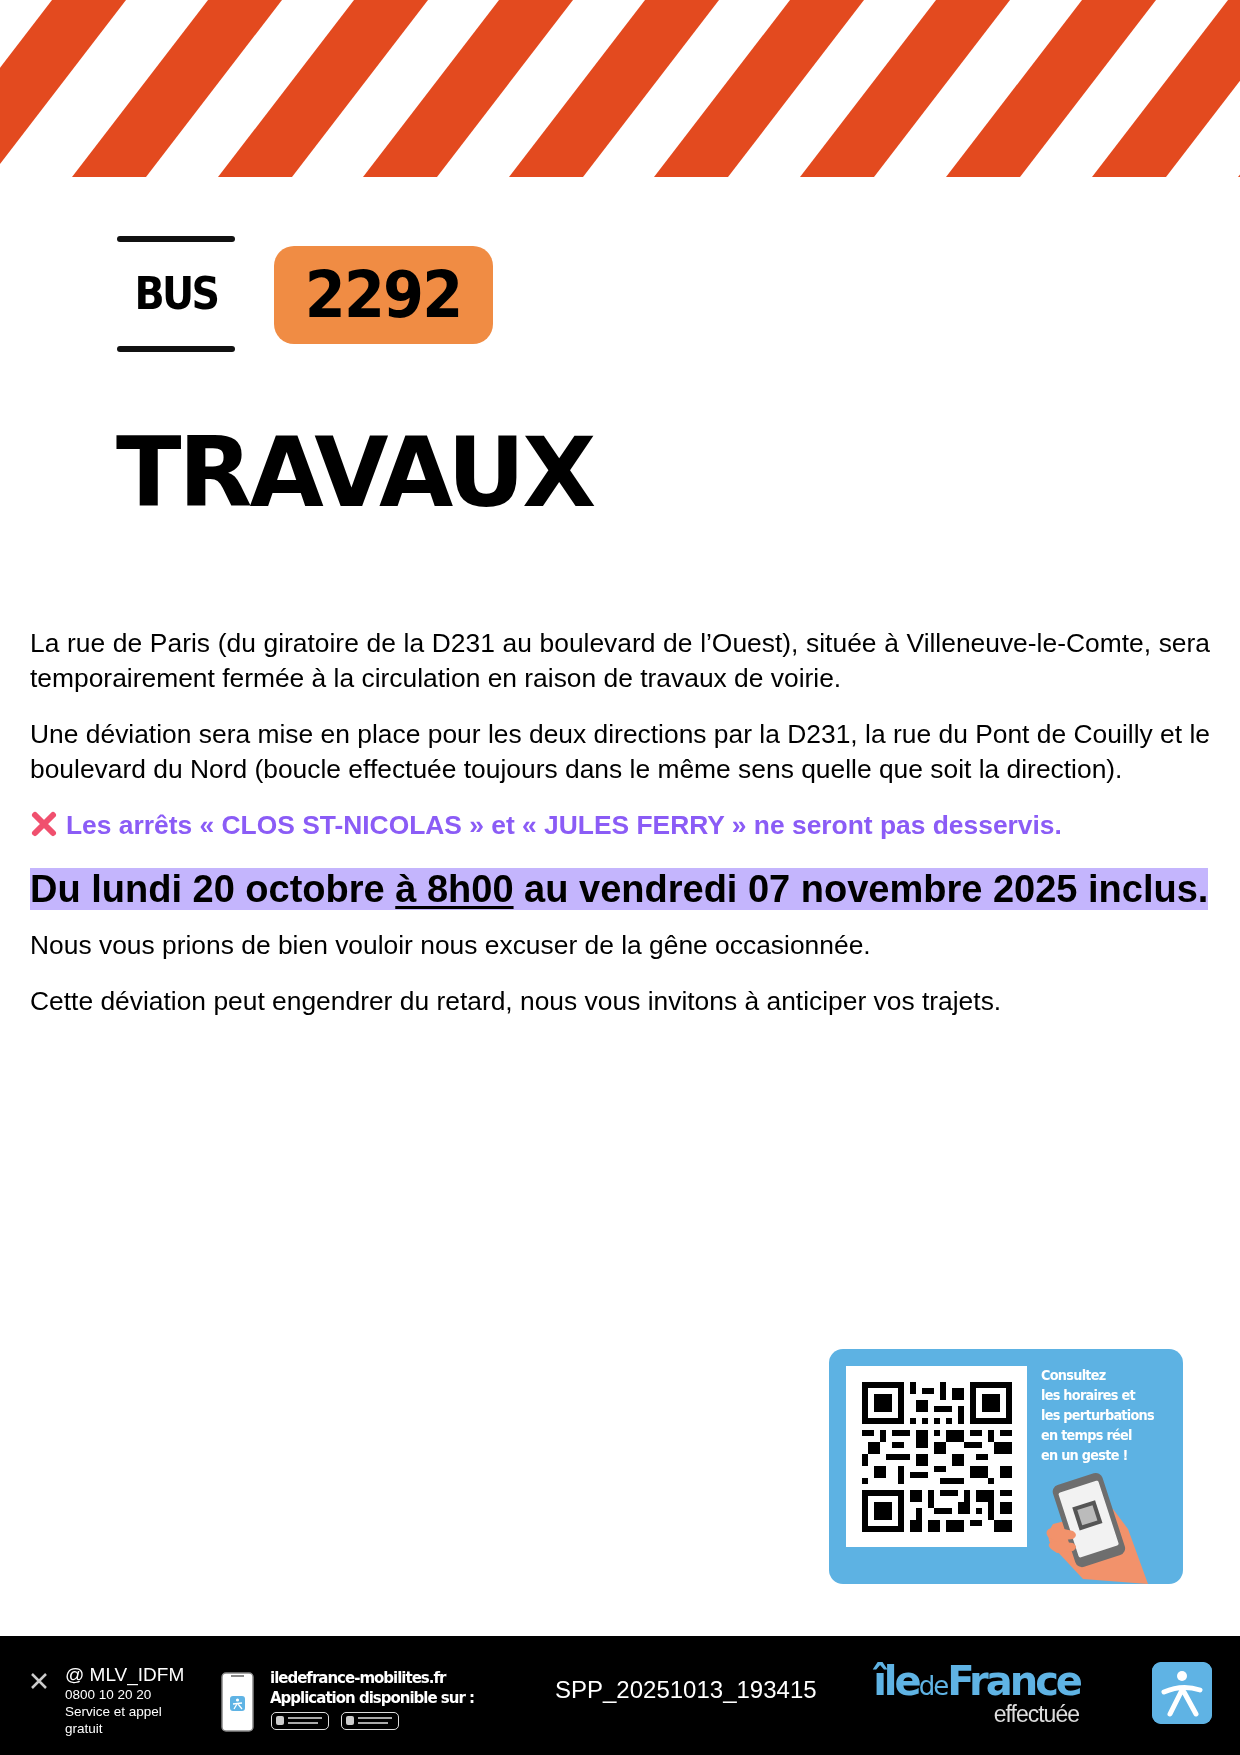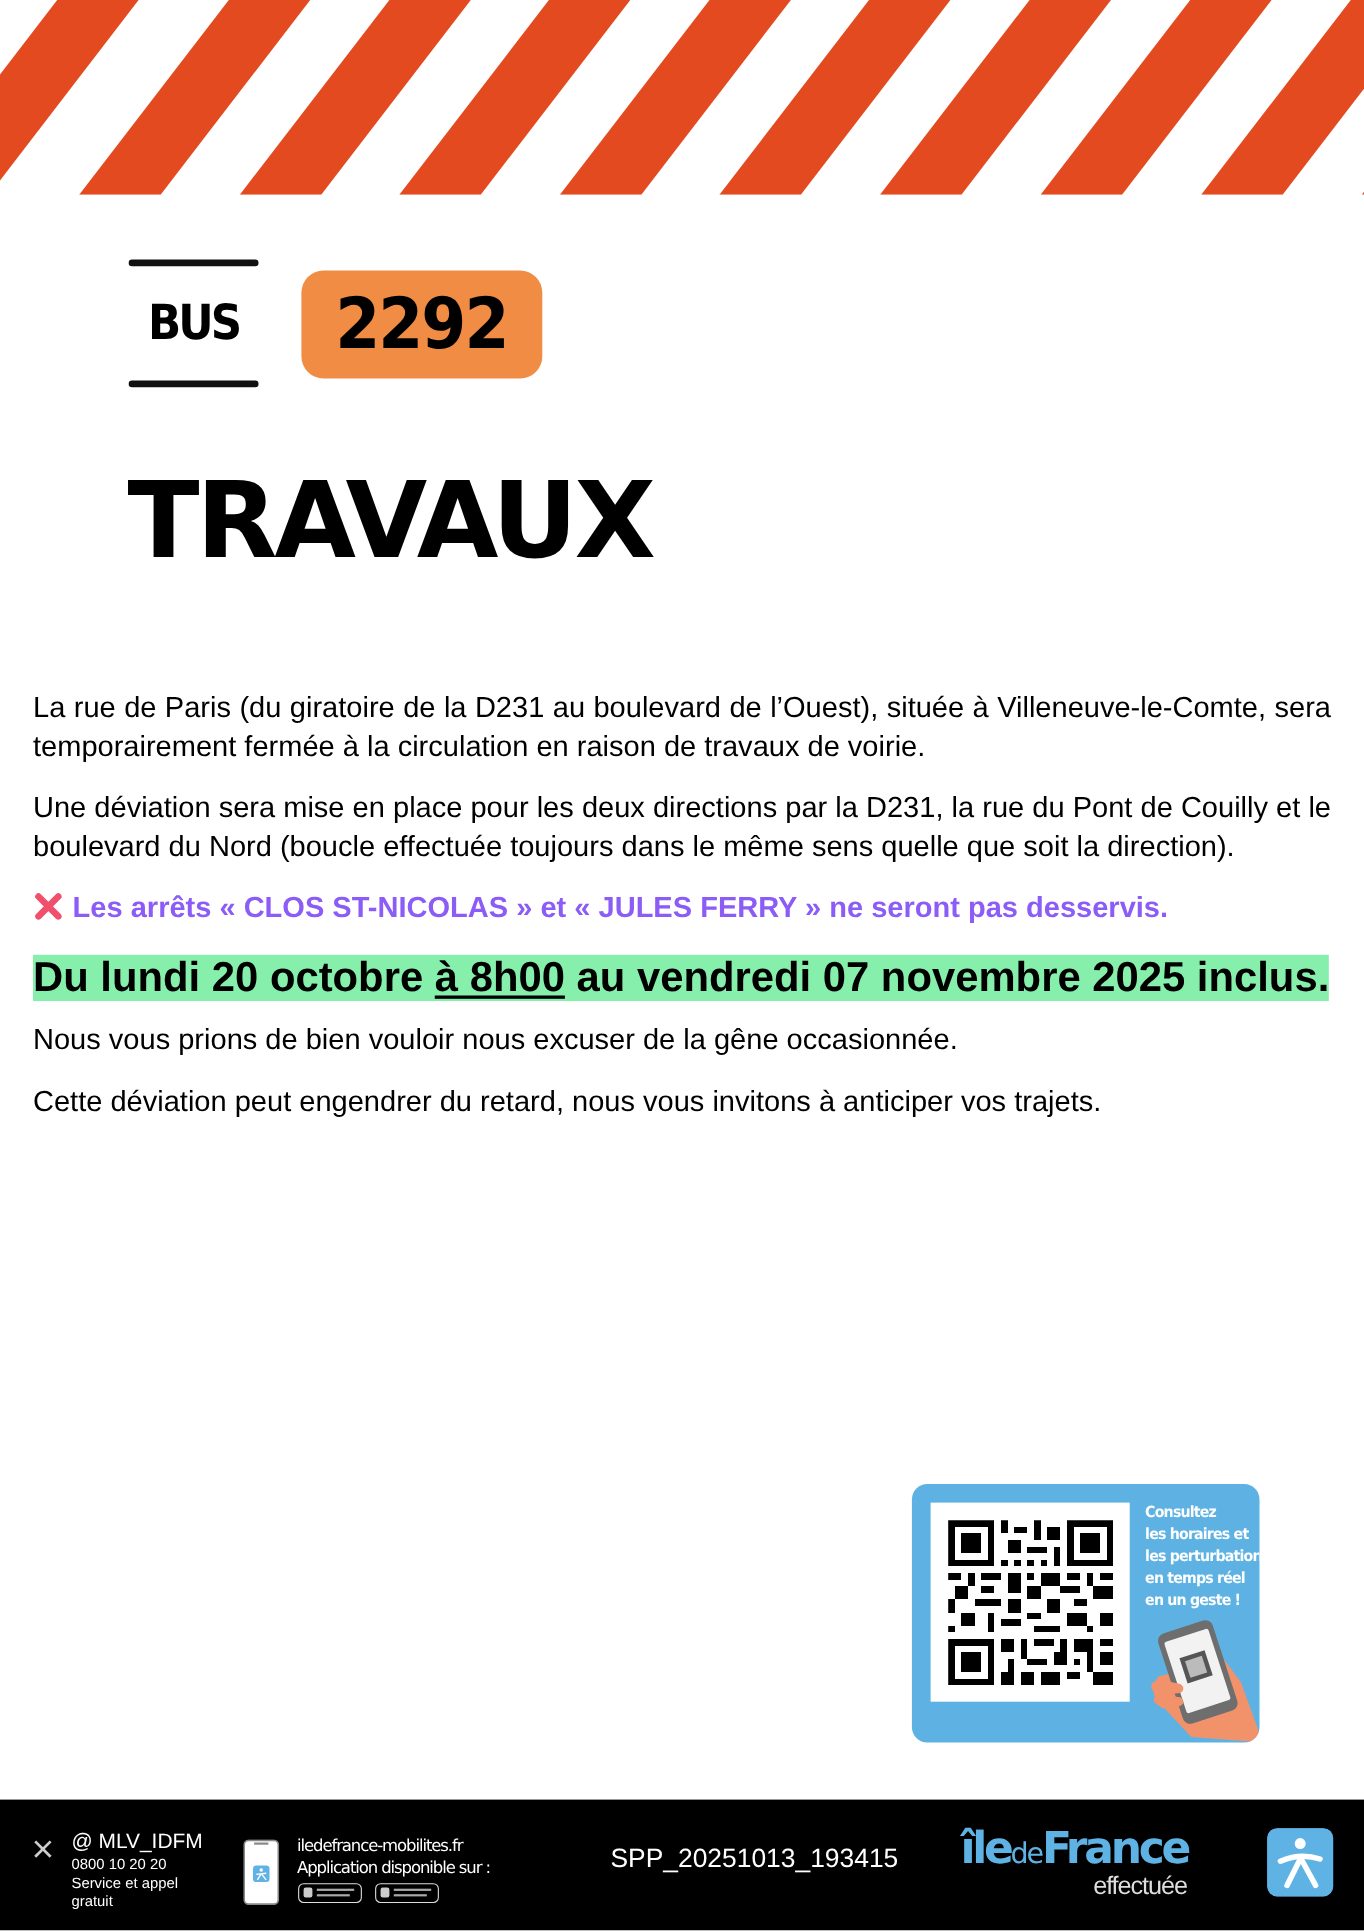--- a/index.html
+++ b/index.html
@@ -16,38 +16,38 @@
   .line-badge { position:absolute; left:274px; top:246px; width:219px; height:98px; background:#f08c44; border-radius:20px; text-align:center; }
   .line-badge span { font-family:"DejaVu Sans", sans-serif; font-weight:bold; font-size:64px; line-height:98px; letter-spacing:-2px; display:inline-block; transform:scaleX(0.92); }
 
   .title { position:absolute; left:116px; top:418px; font-family:"DejaVu Sans", sans-serif; font-weight:bold; font-size:96px; line-height:110px; letter-spacing:-3px; }
 
   .content { position:absolute; left:30px; top:626px; width:1180px; font-size:26.4px; line-height:35px; }
   .content p { margin:0 0 21px 0; text-align:justify; }
   .content .red { color:#8b5cf6; font-weight:bold; }
   .content .blue { color:#1ba7e0; }
   .content .date { font-weight:bold; font-size:38px; line-height:50px; margin:0 0 14px 0; }
-  .content .date .hl { background:#86efac; }
+  .content .date .hl { background:#c4b5fd; }
   .content .date u { text-decoration:underline; text-decoration-thickness:3px; text-underline-offset:4px; }
   .emoji-x { display:inline-block; width:28px; height:28px; vertical-align:-4px; margin-right:8px; }
   .emoji-check { display:inline-block; width:28px; height:28px; vertical-align:-4px; margin-right:10px; }
 
-  .qr-card { position:absolute; left:829px; top:1349px; width:316px; height:235px; background:#5db2e3; border-radius:14px; overflow:hidden; }
+  .qr-card { position:absolute; left:829px; top:1349px; width:354px; height:235px; background:#5db2e3; border-radius:14px; overflow:hidden; }
   .qr-card .qr-box { position:absolute; left:17px; top:17px; width:181px; height:181px; background:#fff; }
   .qr-card .qr-box svg { position:absolute; left:16px; top:16px; }
   .qr-card .cta { position:absolute; left:212px; top:16px; width:135px; color:#fff; font-family:"DejaVu Sans", sans-serif; font-weight:bold; font-size:14px; line-height:20px; letter-spacing:-0.8px; transform:scaleX(0.92); transform-origin:left top; }
   .qr-card .hand { position:absolute; left:214px; top:120px; }
 
   .footer { position:absolute; left:0; top:1636px; width:1240px; height:119px; background:#000; color:#fff; }
   .footer .x-icon { position:absolute; left:30px; top:36px; width:18px; height:18px; }
   .footer .social { position:absolute; left:65px; top:28px; }
   .footer .social .handle { font-size:19px; line-height:22px; }
   .footer .social .small { font-size:13.5px; line-height:17px; }
   .footer .phone-icon { position:absolute; left:221px; top:36px; width:33px; height:60px; }
-  .footer .app { position:absolute; left:270px; top:32px; font-family:"DejaVu Sans", sans-serif; font-weight:normal; font-size:15px; line-height:20px; letter-spacing:-1px; }
+  .footer .app { position:absolute; left:270px; top:32px; font-family:"DejaVu Sans", sans-serif; font-weight:bold; font-size:15px; line-height:20px; letter-spacing:-1px; }
   .footer .stores { position:absolute; left:271px; top:76px; display:flex; gap:12px; }
   .footer .store { width:56px; height:16px; border:1.5px solid #ddd; border-radius:5px; background:#000; position:relative; }
   .footer .store span { position:absolute; left:4px; top:3px; width:8px; height:9px; background:#ccc; border-radius:2px; }
   .footer .store i { position:absolute; left:16px; top:4px; width:34px; height:2px; background:#aaa; }
   .footer .store b { position:absolute; left:16px; top:9px; width:30px; height:2px; background:#aaa; }
   .footer .ref { position:absolute; left:555px; top:39px; font-size:24px; line-height:30px; }
   .footer .brand { position:absolute; left:907px; top:26px; width:238px; height:68px; }
   .footer .brand .ile { position:absolute; right:65px; top:-4px; font-family:"DejaVu Sans", sans-serif; font-weight:bold; font-size:40px; color:#5fb3e4; letter-spacing:-3px; line-height:46px; white-space:nowrap; }
   .footer .brand .ile small { font-weight:normal; font-size:26px; letter-spacing:-2px; }
   .footer .brand .mob { position:absolute; right:66px; top:38px; font-size:23px; color:#ddd; line-height:28px; letter-spacing:-1px; }

